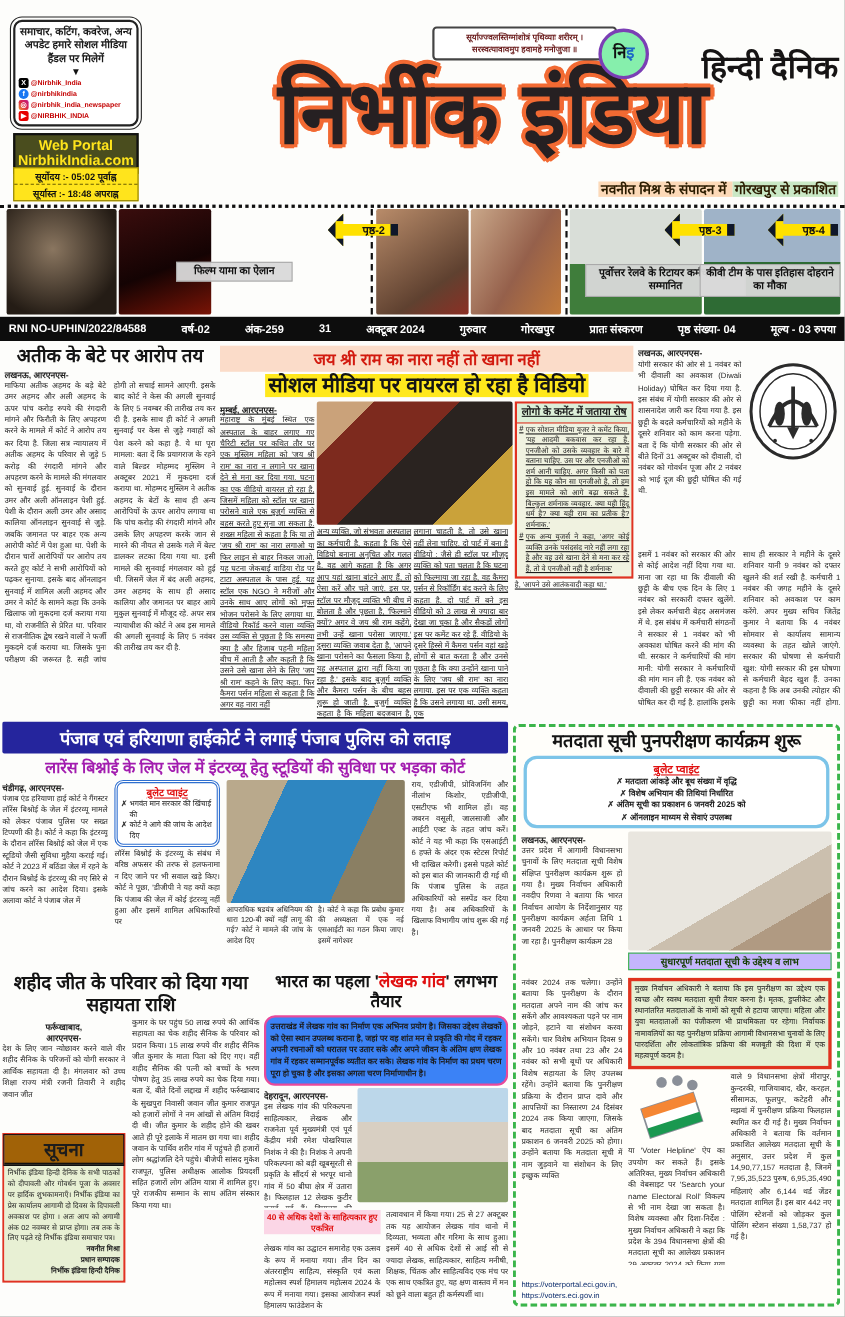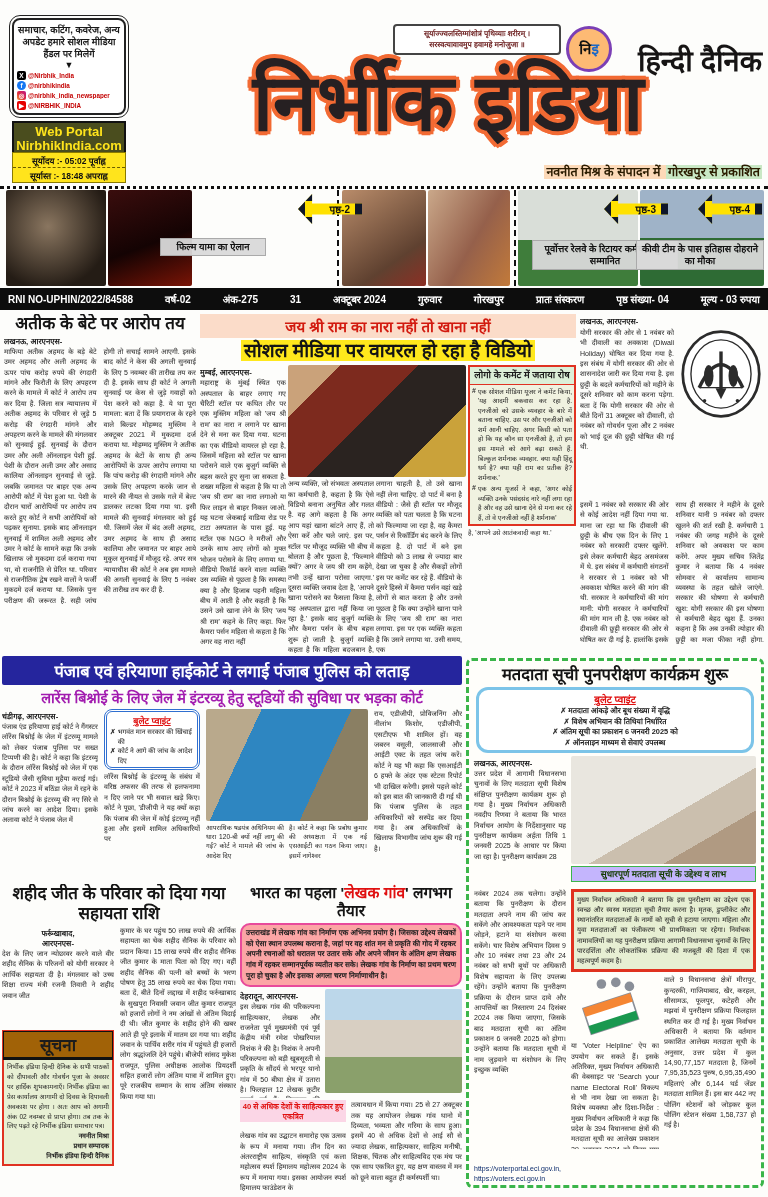--- a/index.html
+++ b/index.html
@@ -18,21 +18,21 @@
   .ic-yt { background:#e60000; }
   .handle-label { font-size:6.3px; font-weight:bold; color:#c30000; white-space:nowrap; overflow:hidden; }
   .web-portal { position:absolute; left:12px; top:121px; width:114px; background:#4a4d1e; border:2px solid #111; text-align:center; padding:2px 0; }
   .web-portal div { color:#ffe41c; font-weight:bold; font-size:13px; line-height:1.1; }
   .sun-box { position:absolute; left:12px; top:152px; width:114px; background:#ffe41c; border:1px solid #8a7a00; text-align:center; }
   .sun-box div { font-size:8.5px; font-weight:bold; color:#111; padding:1.5px 0; }
   .sun-box div:first-child { border-bottom:1px dashed #6b5d00; }
 
   .shloka { position:absolute; left:393px; top:24px; width:168px; border:2px solid #444; border-radius:4px; background:#fff; padding:2px 3px; text-align:center; z-index:5; }
   .shloka div { font-size:7.5px; font-weight:bold; color:#6b1d1d; line-height:1.5; }
-  .brand-logo { position:absolute; left:566px; top:26px; width:46px; height:46px; border:3px solid #7b3fb5; border-radius:50%; background:#fdba74; z-index:5; text-align:center; line-height:40px; font-weight:bold; font-size:15px; color:#111; }
+  .brand-logo { position:absolute; left:544px; top:26px; width:46px; height:46px; border:3px solid #7b3fb5; border-radius:50%; background:#86efac; z-index:5; text-align:center; line-height:40px; font-weight:bold; font-size:15px; color:#111; }
   .brand-logo .blue { color:#1c69c7; }
   .daily { position:absolute; right:6px; top:40px; font-size:29px; font-weight:bold; color:#161414; z-index:5; }
   .masthead-title { position:absolute; left:132px; top:50px; width:632px; text-align:center; font-size:79px; font-weight:bold; color:#262022; line-height:1.35;
     text-shadow:-3px -3px 0 #f26a33, 3px -3px 0 #f26a33, -3px 3px 0 #f26a33, 3px 3px 0 #f26a33, 0 4px 0 #f26a33, 4px 0 0 #f26a33, 0 -4px 0 #f26a33, -4px 0 0 #f26a33; }
   .publisher { position:absolute; right:6px; top:163px; font-size:12.5px; font-weight:bold; color:#2b1c00; z-index:5; }
   .pub-a { background:#fcd9b8; padding:0 2px; }
   .pub-b { background:#c9e8c5; padding:0 2px; }
   .head-divider { position:absolute; left:0; top:186px; width:768px; border-top:3px dotted #111; }
 
   
@@ -52,21 +52,21 @@
   .body-txt { font-size:7px; line-height:1.48; text-align:justify; color:#262626; }
   .cols2 { column-count:2; column-gap:7px; }
   .photo-box { width:100%; border-radius:2px; }
 
   
   .atiq-hl { font-size:17px; }
   
   .soc-banner { background:#fbdcc9; color:#d21a0f; font-weight:bold; font-size:15px; text-align:center; padding:2px 0; }
   .soc-hl { font-size:19px; margin-top:2px; }
   .soc-hl span { background:#ffe81c; padding:0 3px; }
-  .soc-row { display:flex; gap:2px; margin-top:3px; }
+  .soc-row { display:flex; gap:2px; margin-top:3px;text-decoration:underline; }
   .comment-box { border:2px solid #e03222; background:#f0f2e0; }
   .comment-head { background:#dcefd8; border-bottom:1.5px solid #e03222; font-size:9.5px; font-weight:bold; text-align:center; padding:2px 1px; line-height:1.3; }
   .comment-item { display:flex; gap:2px; padding:2px 2px 0; }
   .comment-item .mark { font-weight:bold; font-size:7px; color:#333; }
   .comment-item p { font-size:6.6px; line-height:1.45; text-align:justify; }
   .comment-foot { font-size:6.6px; margin-top:2px; }
   
   .hol-hl { font-size:16.5px; }
   .hol-row { display:flex; gap:4px; margin-top:2px; }
   
@@ -91,21 +91,21 @@
   
   .mar-hl { font-size:17px; }
   .mar-row { display:flex; gap:6px; margin-top:2px; }
   .suchna { border:2.5px solid #e03222; margin-top:3px; }
   .suchna-head { background:#a16207; border-bottom:2px solid #111; outline:1.5px solid #111; font-size:17px; font-weight:bold; text-align:center; padding:1px 0; }
   .suchna-body { background:#e8f0d4; padding:3px; font-size:6.6px; line-height:1.5; text-align:justify; }
   .suchna-sign { text-align:right; font-weight:bold; }
   
   .lek-hl { font-size:15.5px; }
   .lek-hl .red { color:#e01010; }
-  .lek-intro { border:2.5px solid #e84a9b; border-radius:10px; padding:3px 4px; font-size:7.3px; font-weight:600; line-height:1.5; text-align:justify; margin-top:2px; background:#fca5a5; }
+  .lek-intro { border:2.5px solid #e84a9b; border-radius:10px; padding:3px 4px; font-size:7.3px; font-weight:600; line-height:1.5; text-align:justify; margin-top:2px; background:#3b82f6; }
   .lek-row { display:flex; gap:5px; margin-top:2px; }
   .lek-sub { color:#e01010; font-weight:bold; font-size:7.6px; text-align:center; background:#fbd6e6; padding:1px; margin-bottom:9px; }
 </style>
 </head>
 <body>
 
 <div class="page">
 
   <div class="masthead-title">निर्भीक इंडिया</div>
 
@@ -170,21 +170,21 @@
 
     <div class="ph" style="left:518px;width:120px;background:linear-gradient(#d9ded8 0 52%,#3f7d3b 52%);"></div>
     <div class="ph" style="left:640px;width:124px;background:linear-gradient(#9fb3c8 0 50%,#2e6b34 50%);"></div>
     <div class="badge" style="left:698px;">पृष्ठ-4</div>
     <div class="strip-cap" style="left:636px;top:50px;width:128px;">कीवी टीम के पास इतिहास दोहराने का मौका</div>
   </div>
 
   <div class="info-bar">
     <span>RNI NO-UPHIN/2022/84588</span>
     <span>वर्ष-02</span>
-    <span>अंक-275</span>
+    <span>अंक-259</span>
     <span>31</span>
     <span>अक्टूबर 2024</span>
     <span>गुरुवार</span>
     <span>गोरखपुर</span>
     <span>प्रातः संस्करण</span>
     <span>पृष्ठ संख्या- 04</span>
     <span>मूल्य - 03 रुपया</span>
   </div>
 
   <div class="sec" style="left:4px;top:314px;width:192px;height:338px;">

